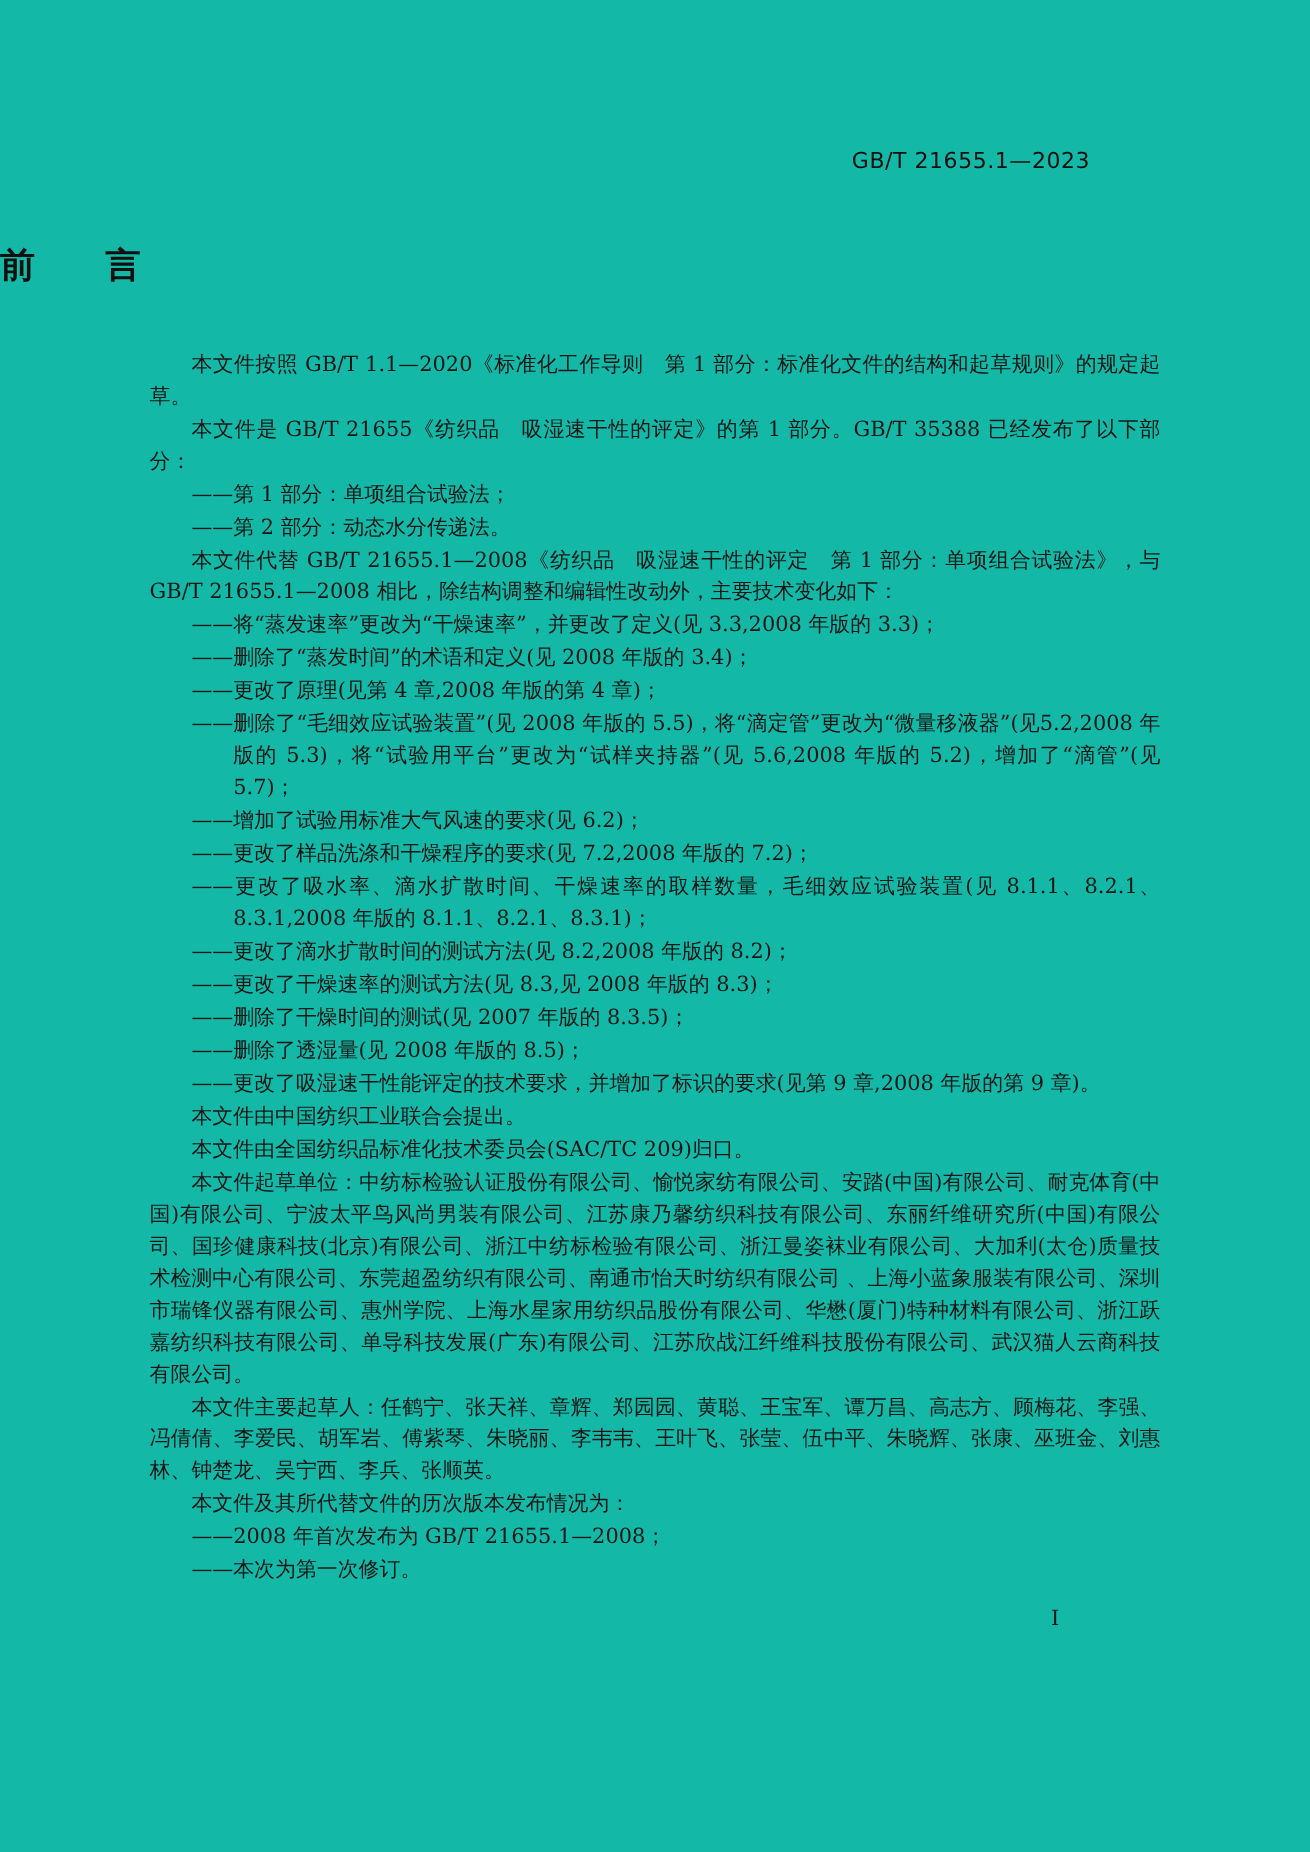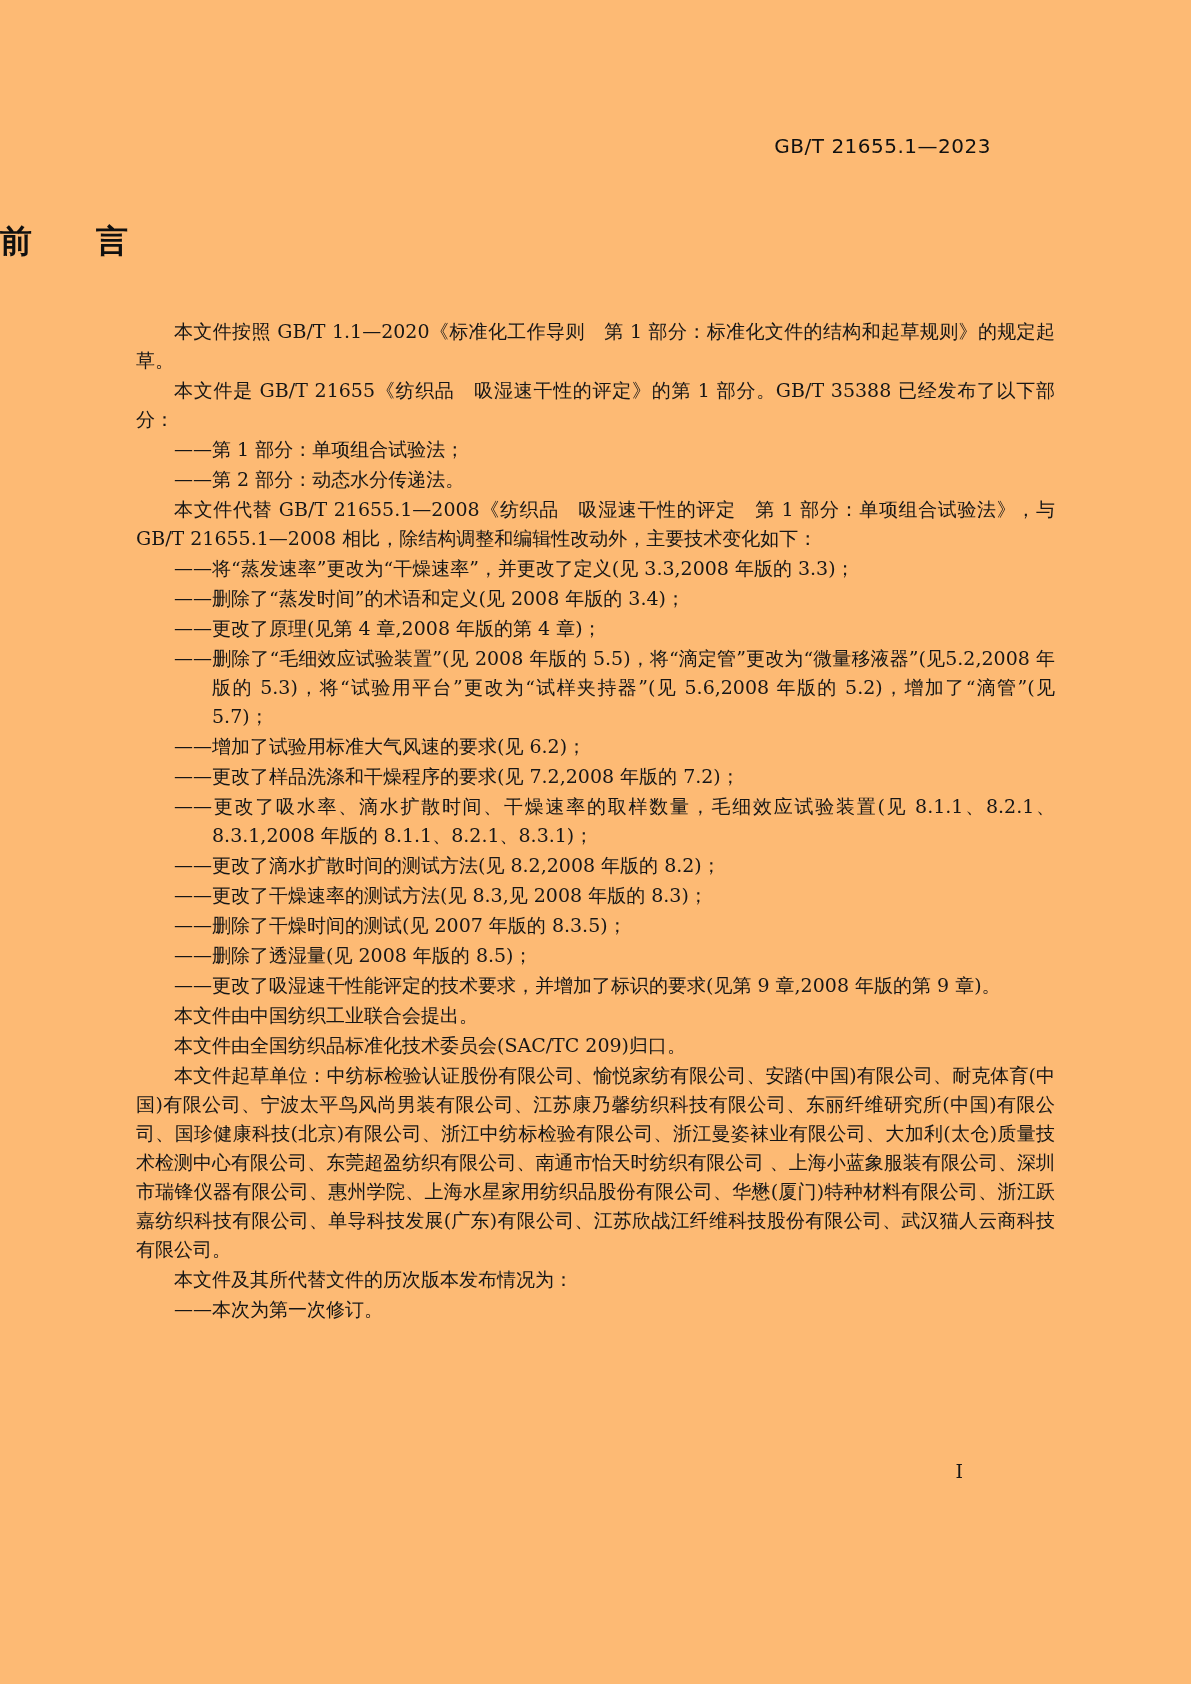--- a/index.html
+++ b/index.html
@@ -4,21 +4,21 @@
 <style>
   html, body {
     margin: 0;
     padding: 0;
     background: #ffffff;
   }
   .page {
     position: relative;
     width: 1191px;
     height: 1684px;
-    background: #fdba74;
+    background: #14b8a6;
     overflow: hidden;
     font-family: "DejaVu Serif", serif;
     color: #181818;
   }
   .doc-number {
     position: absolute;
     top: 134px;
     right: 200px;
     font-family: "DejaVu Sans", sans-serif;
     font-size: 20px;
@@ -89,18 +89,20 @@
       <p class="dash">——更改了样品洗涤和干燥程序的要求(见 7.2,2008 年版的 7.2)；</p>
       <p class="dash">——更改了吸水率、滴水扩散时间、干燥速率的取样数量，毛细效应试验装置(见 8.1.1、8.2.1、8.3.1,2008 年版的 8.1.1、8.2.1、8.3.1)；</p>
       <p class="dash">——更改了滴水扩散时间的测试方法(见 8.2,2008 年版的 8.2)；</p>
       <p class="dash">——更改了干燥速率的测试方法(见 8.3,见 2008 年版的 8.3)；</p>
       <p class="dash">——删除了干燥时间的测试(见 2007 年版的 8.3.5)；</p>
       <p class="dash">——删除了透湿量(见 2008 年版的 8.5)；</p>
       <p class="dash">——更改了吸湿速干性能评定的技术要求，并增加了标识的要求(见第 9 章,2008 年版的第 9 章)。</p>
       <p class="para">本文件由中国纺织工业联合会提出。</p>
       <p class="para">本文件由全国纺织品标准化技术委员会(SAC/TC 209)归口。</p>
       <p class="para">本文件起草单位：中纺标检验认证股份有限公司、愉悦家纺有限公司、安踏(中国)有限公司、耐克体育(中国)有限公司、宁波太平鸟风尚男装有限公司、江苏康乃馨纺织科技有限公司、东丽纤维研究所(中国)有限公司、国珍健康科技(北京)有限公司、浙江中纺标检验有限公司、浙江曼姿袜业有限公司、大加利(太仓)质量技术检测中心有限公司、东莞超盈纺织有限公司、南通市怡天时纺织有限公司 、上海小蓝象服装有限公司、深圳市瑞锋仪器有限公司、惠州学院、上海水星家用纺织品股份有限公司、华懋(厦门)特种材料有限公司、浙江跃嘉纺织科技有限公司、单导科技发展(广东)有限公司、江苏欣战江纤维科技股份有限公司、武汉猫人云商科技有限公司。</p>
+      <p class="para">本文件主要起草人：任鹤宁、张天祥、章辉、郑园园、黄聪、王宝军、谭万昌、高志方、顾梅花、李强、冯倩倩、李爱民、胡军岩、傅紫琴、朱晓丽、李韦韦、王叶飞、张莹、伍中平、朱晓辉、张康、巫班金、刘惠林、钟楚龙、吴宁西、李兵、张顺英。</p>
       <p class="para">本文件及其所代替文件的历次版本发布情况为：</p>
+      <p class="dash">——2008 年首次发布为 GB/T 21655.1—2008；</p>
       <p class="dash">——本次为第一次修订。</p>
     </div>
 
   <div class="page-number">I</div>
 </div>
 
 </body></html>

